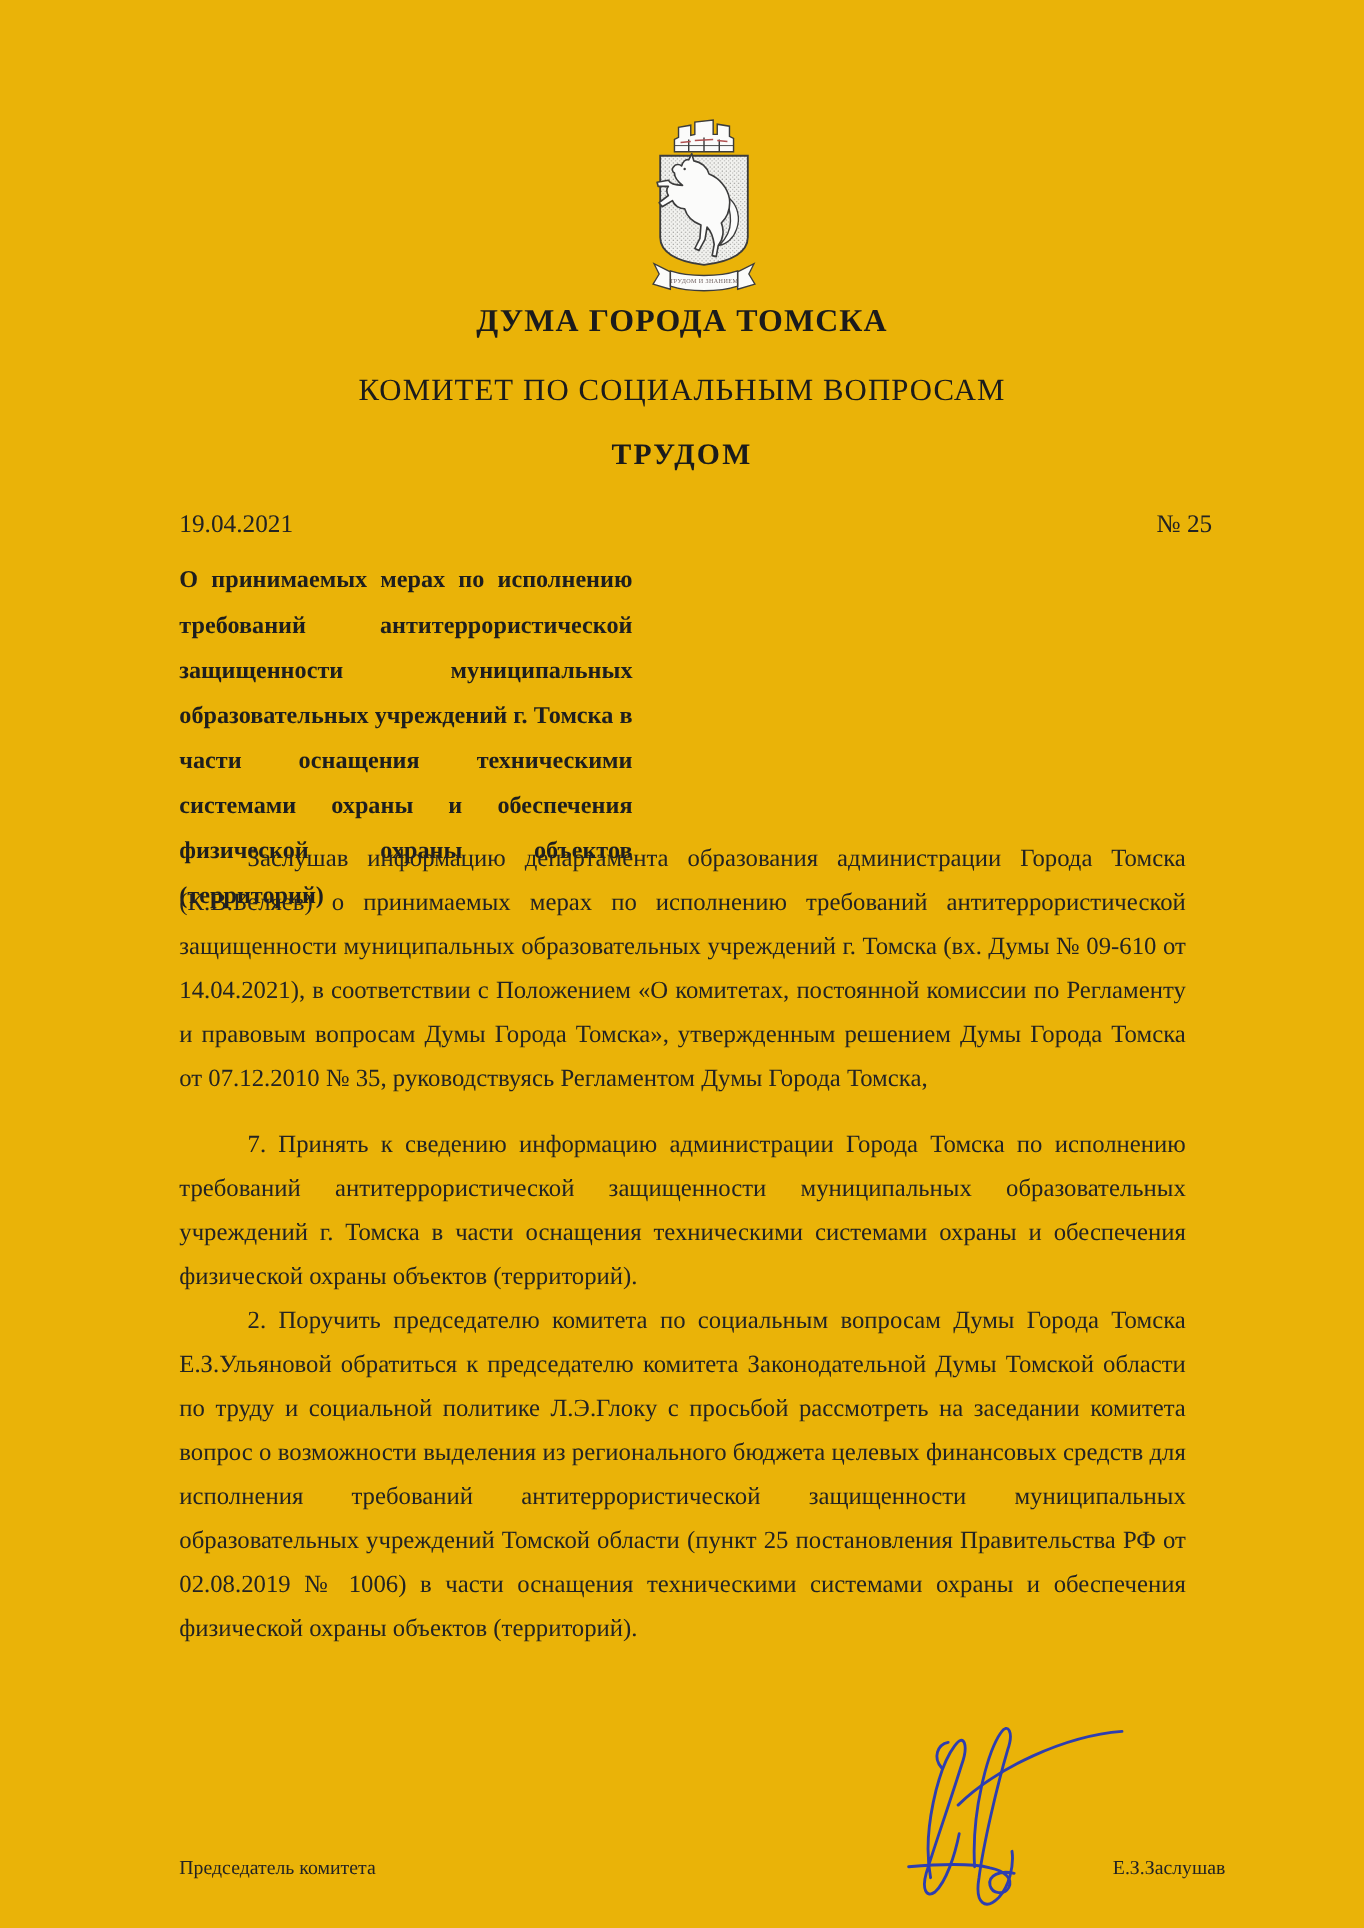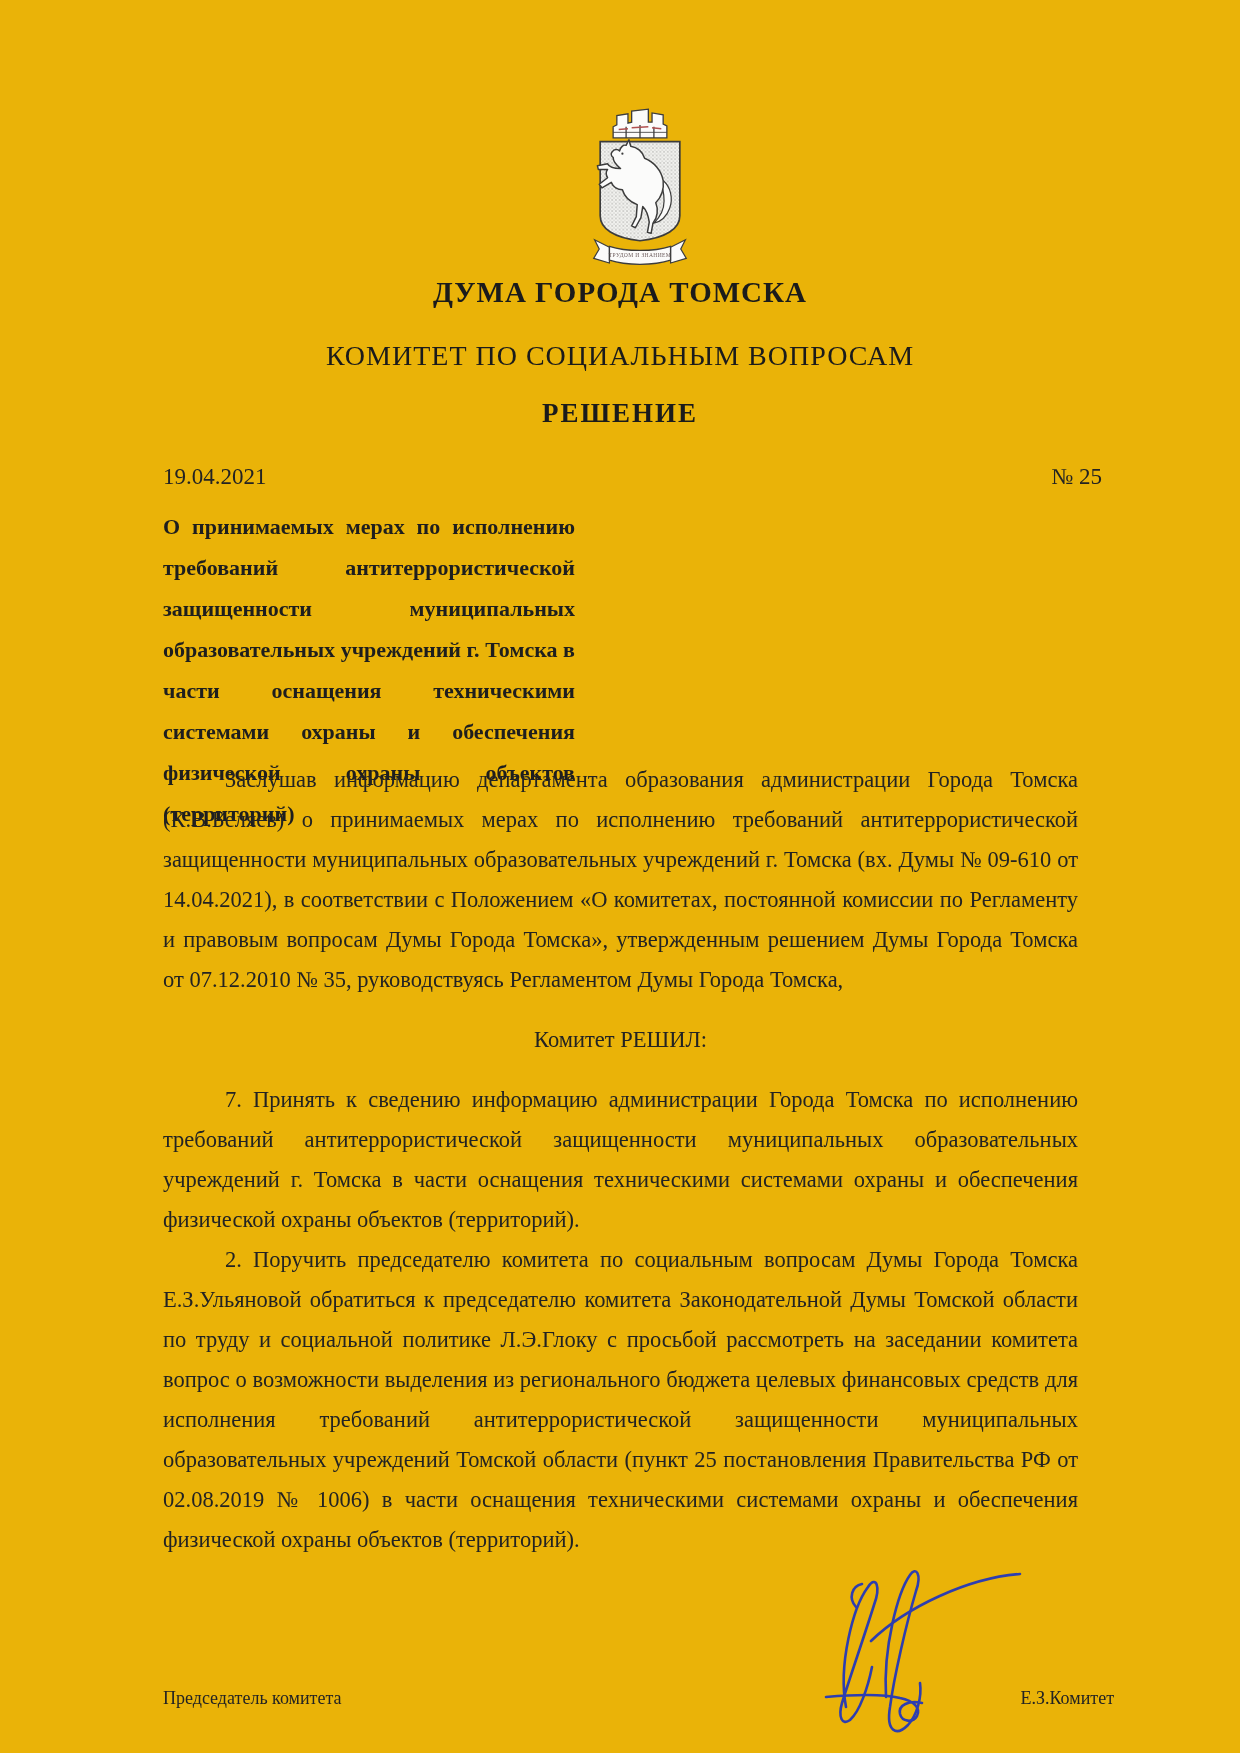--- a/index.html
+++ b/index.html
@@ -98,44 +98,43 @@
     <g>
       <path d="M42,160 L26,152 L31,162 L25,172 L42,177 Z" fill="#fbfbfa" stroke="#3c3c3c" stroke-width="1.3"></path>
       <path d="M108,160 L124,152 L119,162 L125,172 L108,177 Z" fill="#fbfbfa" stroke="#3c3c3c" stroke-width="1.3"></path>
       <path d="M42,159 C60,165 90,165 108,159 L108,174 C90,180 60,180 42,174 Z" fill="#fbfbfa" stroke="#3c3c3c" stroke-width="1.4"></path>
       <text x="75" y="171" font-size="6" text-anchor="middle" fill="#6a5a5a" letter-spacing="0.4" font-family="Liberation Serif, serif">ТРУДОМ И ЗНАНИЕМ</text>
     </g>
   </svg>
 
   <div class="centered org-title">ДУМА ГОРОДА ТОМСКА</div>
   <div class="centered committee-title">КОМИТЕТ ПО СОЦИАЛЬНЫМ ВОПРОСАМ</div>
-  <div class="centered doc-type">РЕШЕНИЕ</div>
+  <div class="centered doc-type">ТРУДОМ</div>
 
   <div class="date-row">
     <span>19.04.2021</span>
     <span>№ 25</span>
   </div>
 
   <div class="subject">О принимаемых мерах по исполнению требований антитеррористической защищенности муниципальных образовательных учреждений г. Томска в части оснащения техническими системами охраны и обеспечения физической охраны объектов (территорий)</div>
 
   <div class="body-text">
     <p>Заслушав информацию департамента образования администрации Города Томска (К.В.Беляев) о принимаемых мерах по исполнению требований антитеррористической защищенности муниципальных образовательных учреждений г. Томска (вх. Думы № 09-610 от 14.04.2021), в соответствии с Положением «О комитетах, постоянной комиссии по Регламенту и правовым вопросам Думы Города Томска», утвержденным решением Думы Города Томска от 07.12.2010 № 35, руководствуясь Регламентом Думы Города Томска,</p>
-    <p class="resolution-heading">Комитет РЕШИЛ:</p>
     <p class="resolution-item">7. Принять к сведению информацию администрации Города Томска по исполнению требований антитеррористической защищенности муниципальных образовательных учреждений г. Томска в части оснащения техническими системами охраны и обеспечения физической охраны объектов (территорий).</p>
     <p class="resolution-item">2. Поручить председателю комитета по социальным вопросам Думы Города Томска Е.З.Ульяновой обратиться к председателю комитета Законодательной Думы Томской области по труду и социальной политике Л.Э.Глоку с просьбой рассмотреть на заседании комитета вопрос о возможности выделения из регионального бюджета целевых финансовых средств для исполнения требований антитеррористической защищенности муниципальных образовательных учреждений Томской области (пункт 25 постановления Правительства РФ от 02.08.2019 № 1006) в части оснащения техническими системами охраны и обеспечения физической охраны объектов (территорий).</p>
   </div>
 
   <svg class="signature-art" width="272" height="208" viewBox="0 0 272 208">
     <g fill="none" stroke="#2e3eb0" stroke-width="2.6" stroke-linecap="round">
       <path d="M78,162 C70,120 85,62 100,42 C108,30 113,41 106,60 C96,92 82,132 74,158 C70,172 74,181 82,175 C92,166 100,142 104,122"></path>
       <path d="M118,152 C115,102 130,47 142,30 C148,21 154,29 148,46 C138,80 126,132 122,162 C118,186 128,192 140,180 C149,170 154,152 152,138"></path>
       <path d="M103,96 C138,62 200,33 252,29"></path>
       <path d="M88,62 C80,53 84,41 94,39"></path>
       <path d="M58,152 C82,150 112,148 132,153 C146,156 153,163 149,171 C145,178 134,177 132,169 C130,160 141,155 154,158"></path>
     </g>
   </svg>
 
   <div class="sign-row">
     <span>Председатель комитета</span>
-    <span>Е.З.Комитет</span>
+    <span>Е.З.Заслушав</span>
   </div>
 
 </div>
 
 </body></html>

